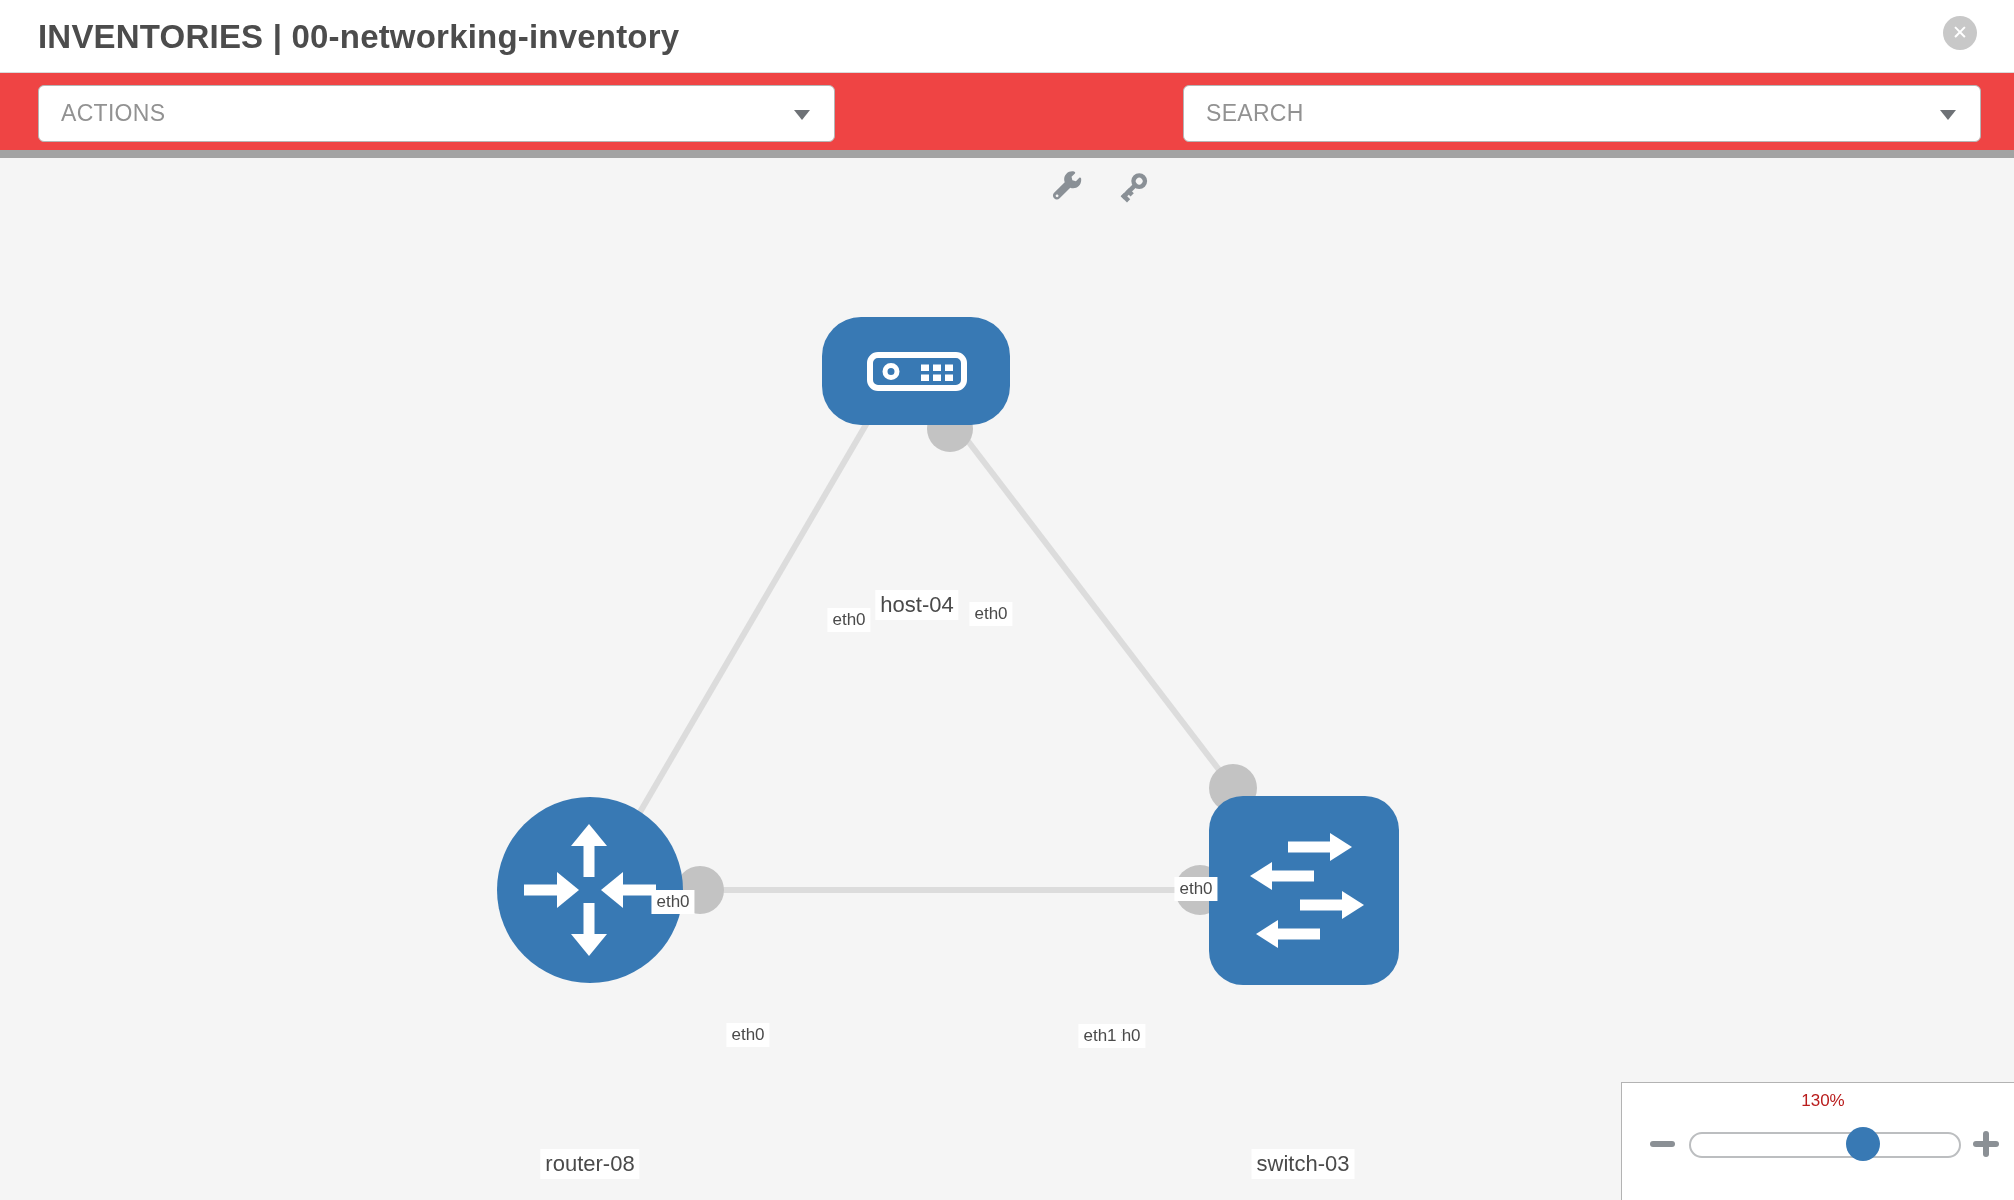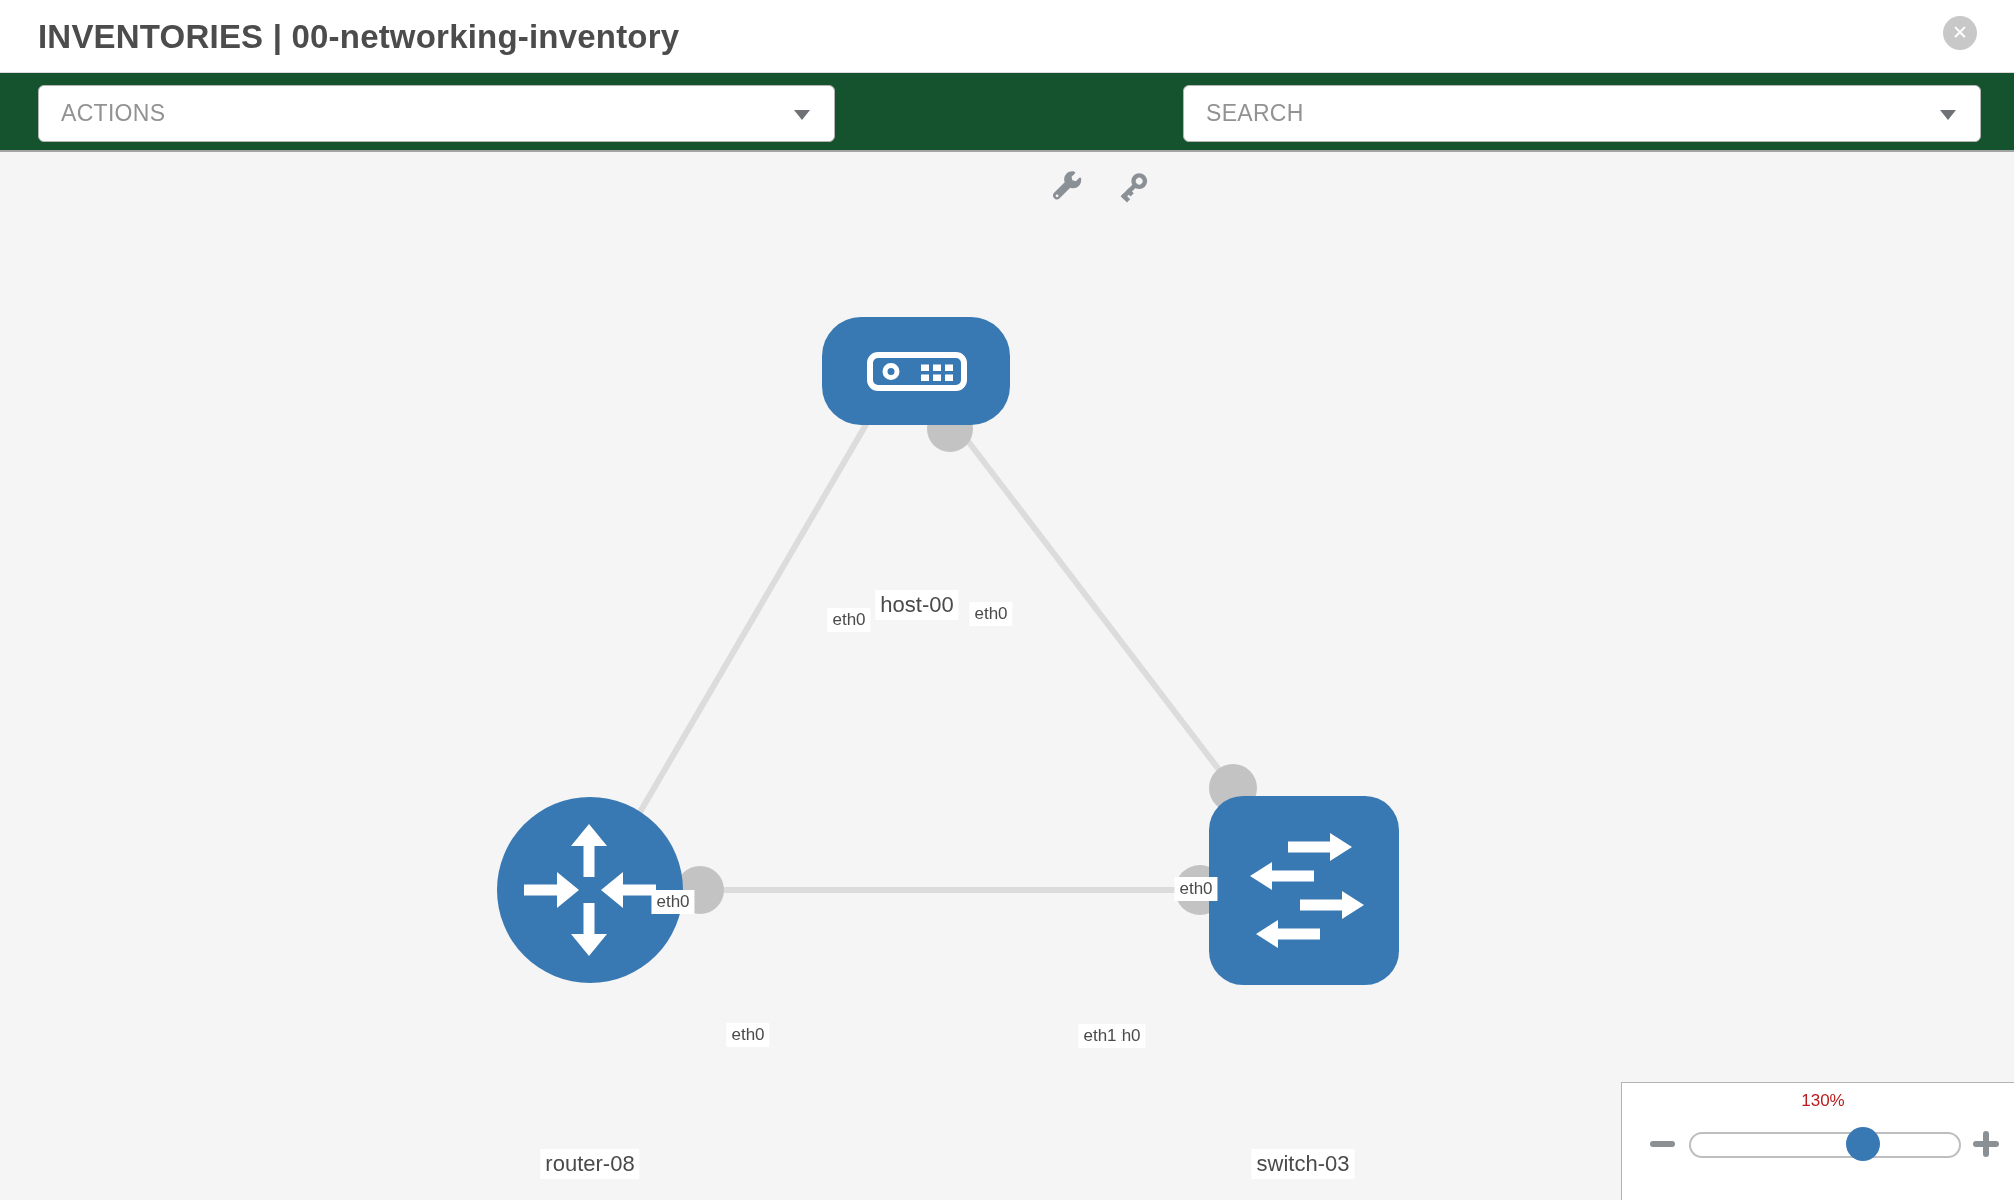--- a/index.html
+++ b/index.html
@@ -21,21 +21,21 @@
   }
   .close-btn{
     position:absolute;left:1943px;top:16px;width:34px;height:34px;border-radius:50%;
     background:#c8c8c8;color:#ffffff;text-align:center;line-height:34px;
     font-size:19px;font-weight:bold;cursor:pointer;
   }
 
   
   .toolbar{
     position:absolute;left:0;top:73px;width:2014px;height:77px;
-    background:#14532d;border-bottom:2px solid #a3a3a3;z-index:29;
+    background:#ef4444;border-bottom:8px solid #a3a3a3;z-index:29;
   }
   .dropdown{
     position:absolute;top:12px;height:55px;background:#ffffff;
     border:1px solid #b5b5b5;border-radius:6px;cursor:pointer;
   }
   .dropdown .dd-label{
     position:absolute;left:22px;top:0;line-height:55px;
     font-size:23px;color:#929292;letter-spacing:.3px;
   }
   .caret{
@@ -179,21 +179,21 @@
           <polygon points="1250,877 1272,863 1272,891"></polygon>
           <rect x="1300" y="900.5" width="44" height="11"></rect>
           <polygon points="1364,906 1342,892 1342,920"></polygon>
           <rect x="1276" y="929.5" width="44" height="11"></rect>
           <polygon points="1256,935 1278,921 1278,949"></polygon>
         </g>
       </g>
     </svg>
 
     <div class="chip eth-chip" style="left:849px;top:470px;">eth0</div>
-    <div class="chip node-chip" style="left:917px;top:455px;">host-00</div>
+    <div class="chip node-chip" style="left:917px;top:455px;">host-04</div>
     <div class="chip eth-chip" style="left:991px;top:464px;">eth0</div>
 
     <div class="chip eth-chip" style="left:673px;top:752px;">eth0</div>
     <div class="chip eth-chip" style="left:1196px;top:739px;">eth0</div>
 
     <div class="chip eth-chip" style="left:748px;top:885px;">eth0</div>
     <div class="chip eth-chip" style="left:1124px;top:886px;z-index:5;">eth0</div>
     <div class="chip eth-chip" style="left:1100px;top:886px;z-index:6;">eth1</div>
 
     <div class="chip node-chip" style="left:590px;top:1014px;">router-08</div>

